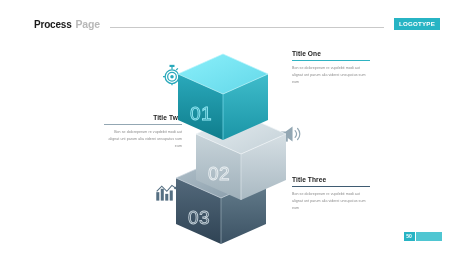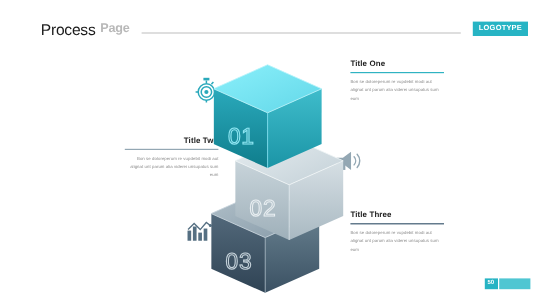--- a/index.html
+++ b/index.html
@@ -24,22 +24,22 @@
   .header {
     position: absolute;
     left: 34px;
     top: 17px;
     right: 10px;
     height: 14px;
     display: flex;
     align-items: center;
   }
   .hd-title {
-    font-size: 13px;
-    font-weight: normal;
+    font-size: 10px;
+    font-weight: bold;
     color: #1a1a1a;
     letter-spacing: -0.2px;
     white-space: nowrap;
   }
   .hd-sub {
     font-size: 10.5px;
     font-weight: bold;
     color: #b8b8b8;
     letter-spacing: -0.2px;
     margin-left: 4px;

